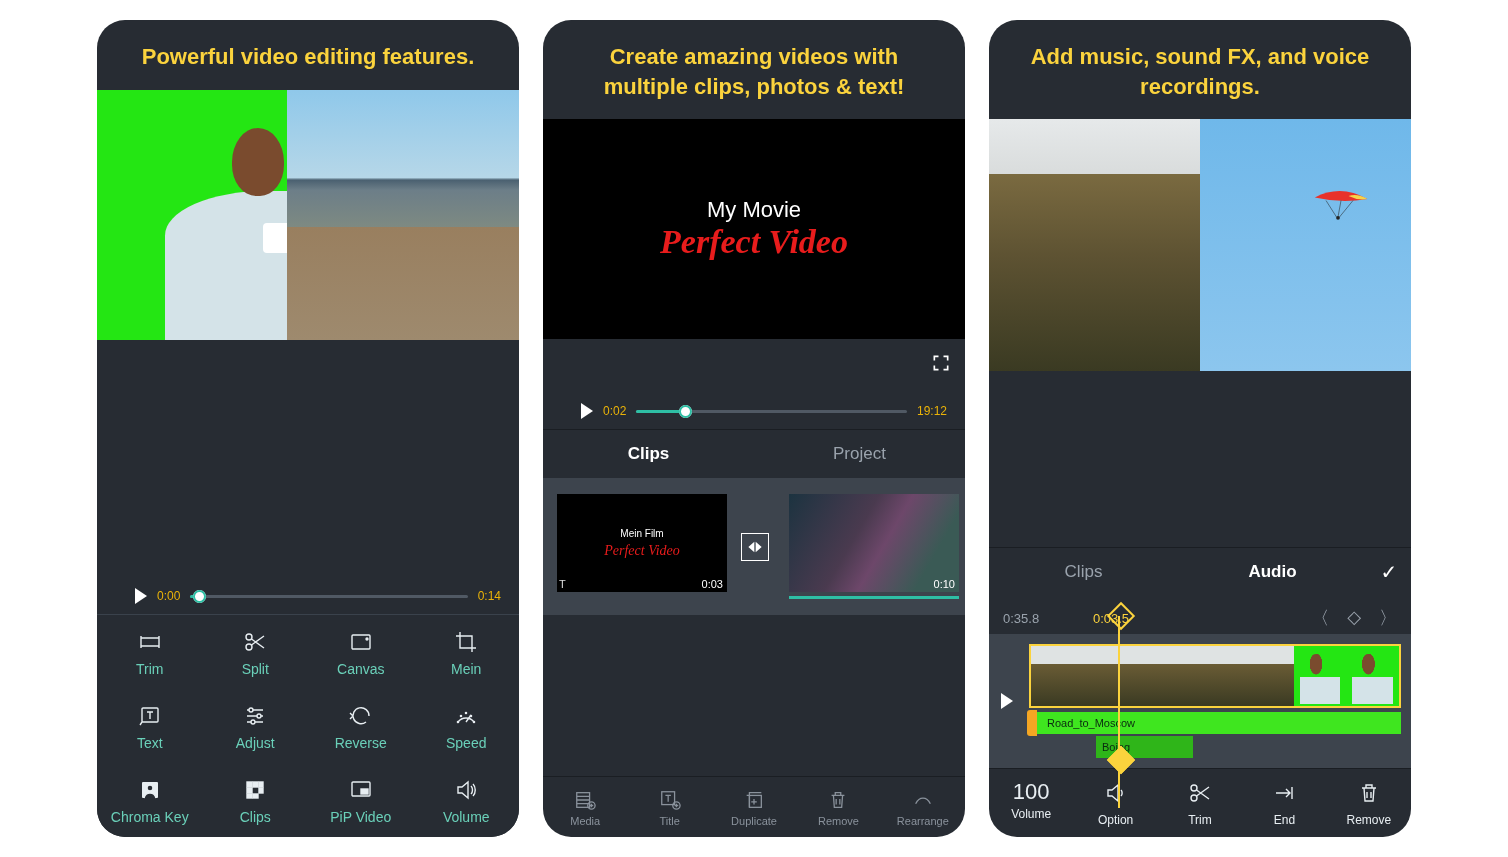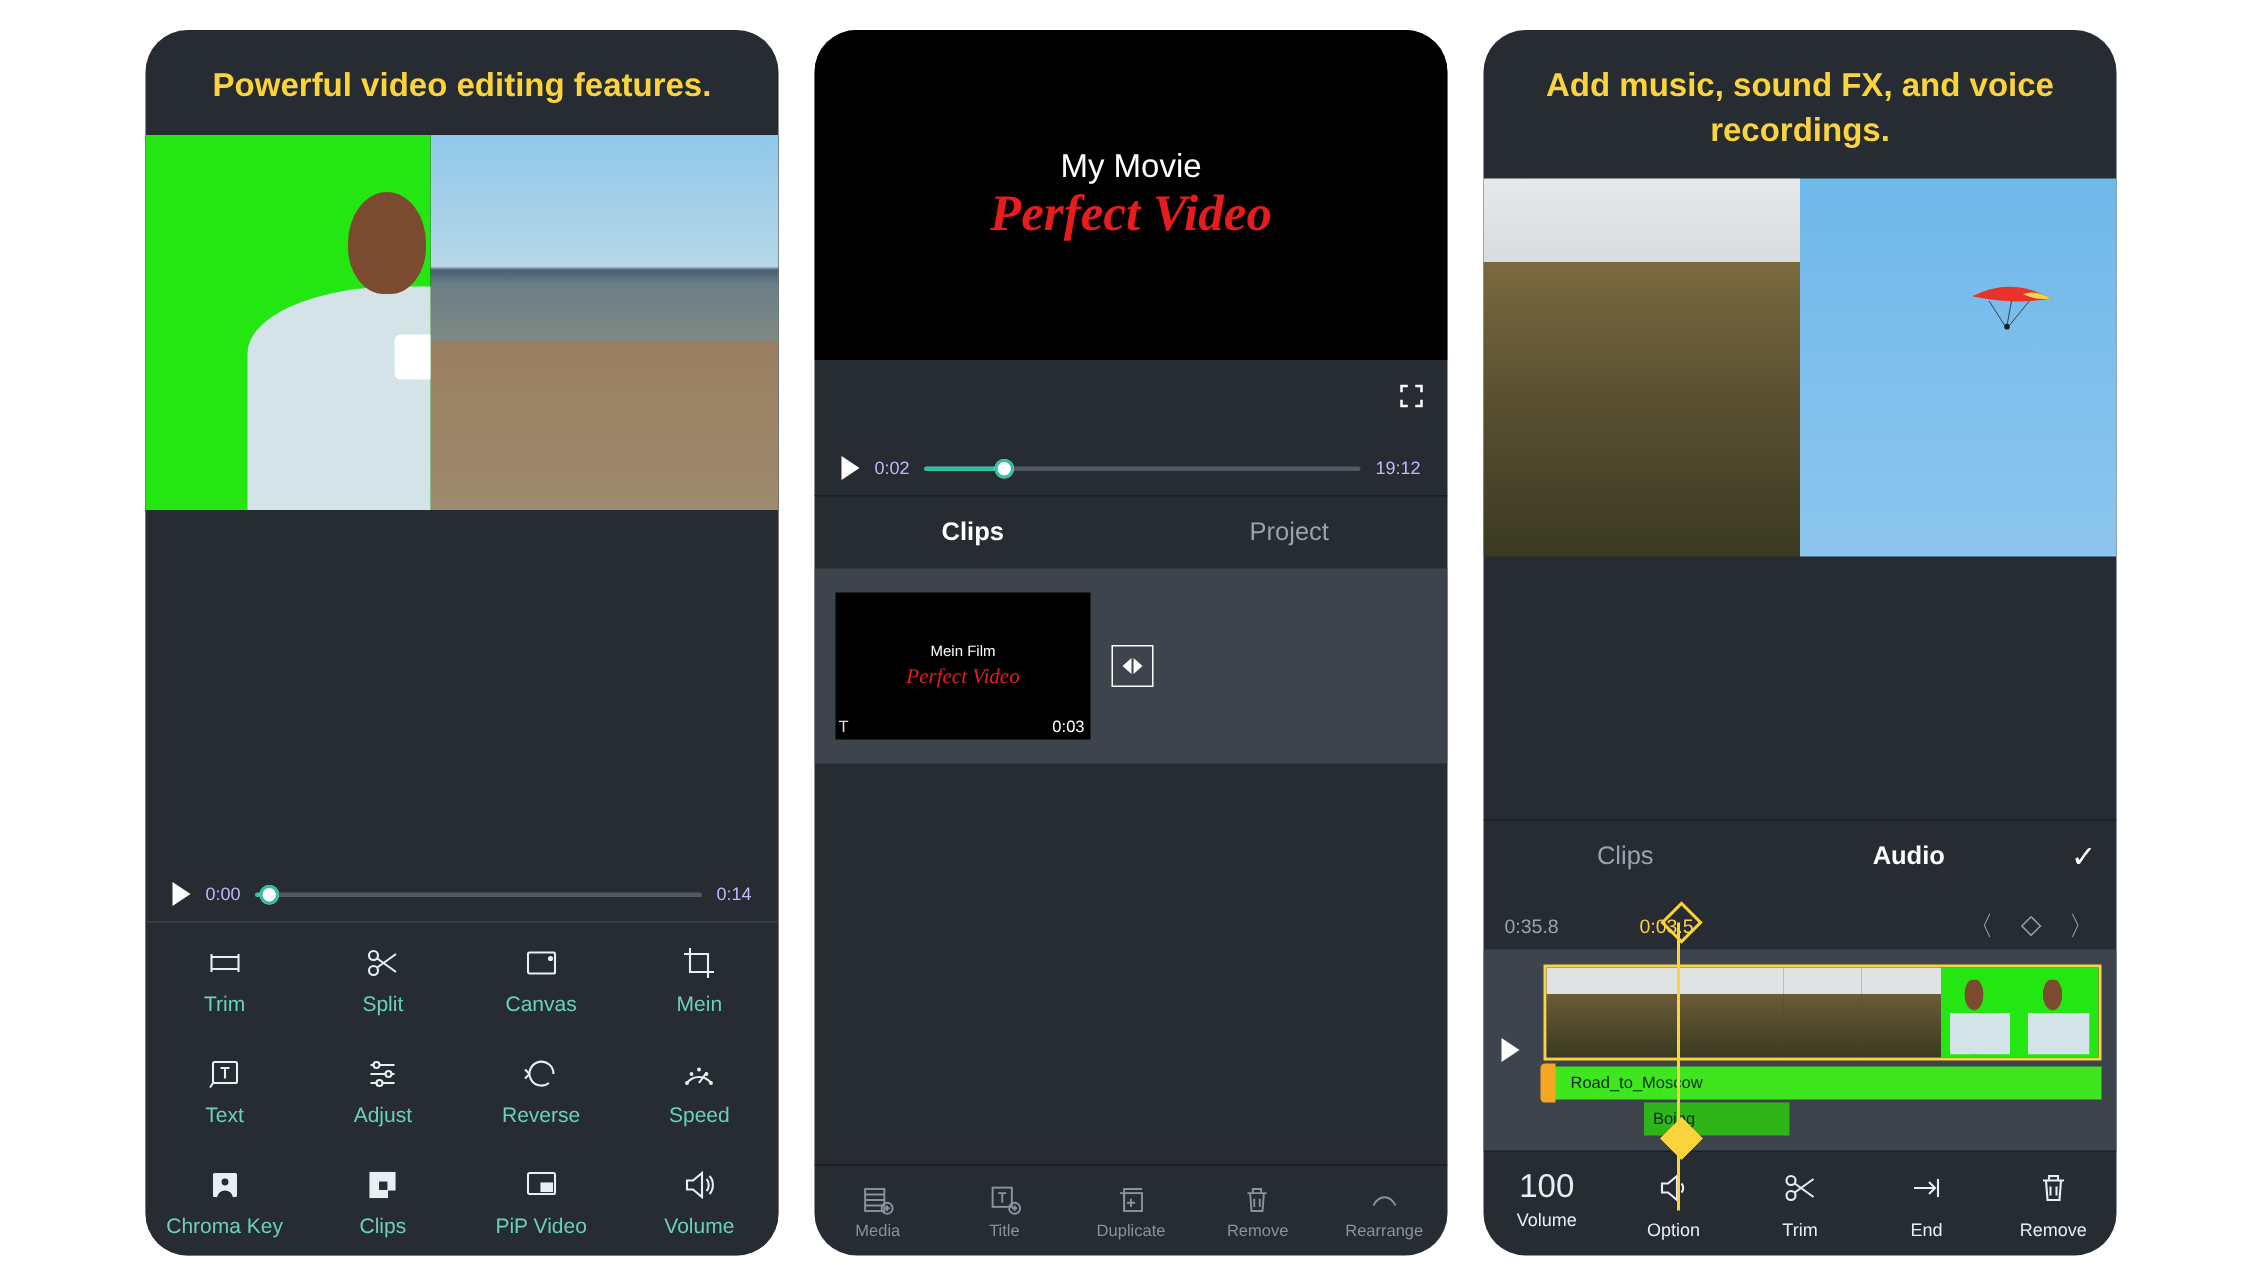--- a/index.html
+++ b/index.html
@@ -87,21 +87,22 @@
     display: flex;
     flex-direction: column;
   }
   .spacer1 { flex: 1; }
   .playbar {
     display: flex;
     align-items: center;
     gap: 10px;
     padding: 10px 18px;
     font-size: 12px;
-    color: #c4b5fd;
+    color: #eab308;
+    margin-left: 20px;
   }
   .play-triangle {
     width: 0; height: 0;
     border-left: 12px solid #fff;
     border-top: 8px solid transparent;
     border-bottom: 8px solid transparent;
     cursor: pointer;
   }
   .track {
     flex: 1;
@@ -577,20 +578,21 @@
               <path d="M17 8c2 2 2 6 0 8M19 6c3 3 3 9 0 12"></path>
             </svg>
           </div>
         <div class="tlabel">Volume</div>
       </div>
     </div>
   </div>
 </div>
 
 <div class="phone">
+  <div class="headline">Create amazing videos with multiple clips, photos &amp; text!</div>
 
   <div class="preview2">
     <div class="mymovie">My Movie</div>
     <div class="perfectvideo">Perfect Video</div>
   </div>
 
   <div style="position:relative; height:54px;">
     <div class="fullscreen-icon" style="bottom:auto; top:14px;">
       <svg width="20" height="20" viewBox="0 0 24 24" fill="none" stroke="#fff" stroke-width="2">
           <path d="M4 9V4h5M20 9V4h-5M4 15v5h5M20 15v5h-5"></path>
@@ -619,20 +621,27 @@
         <div class="mini1">Mein Film</div>
         <div class="mini2">Perfect Video</div>
         <div class="clip-leftlabel">T</div>
         <div class="clip-dur">0:03</div>
       </div>
     </div>
     <div class="trans-icon">
       <svg viewBox="0 0 24 24">
           <path d="M2 12l9-8v16zM22 12l-9-8v16z"></path>
         </svg>
+    </div>
+    <div class="clip-slot" style="margin-left:38px">
+      <div class="clip-num">2</div>
+      <div class="clip-thumb aquarium">
+        <div class="clip-dur">0:10</div>
+      </div>
+      <div class="clip-underline"></div>
     </div>
   </div>
 
   <div class="bottom-bar">
     <div class="bar-btn">
       <div class="bicon">
           <svg viewBox="0 0 24 24">
             <rect x="3" y="4" width="14" height="16"></rect>
             <path d="M3 8h14M3 12h14M3 16h14"></path>
             <circle cx="19" cy="18" r="4"></circle>

